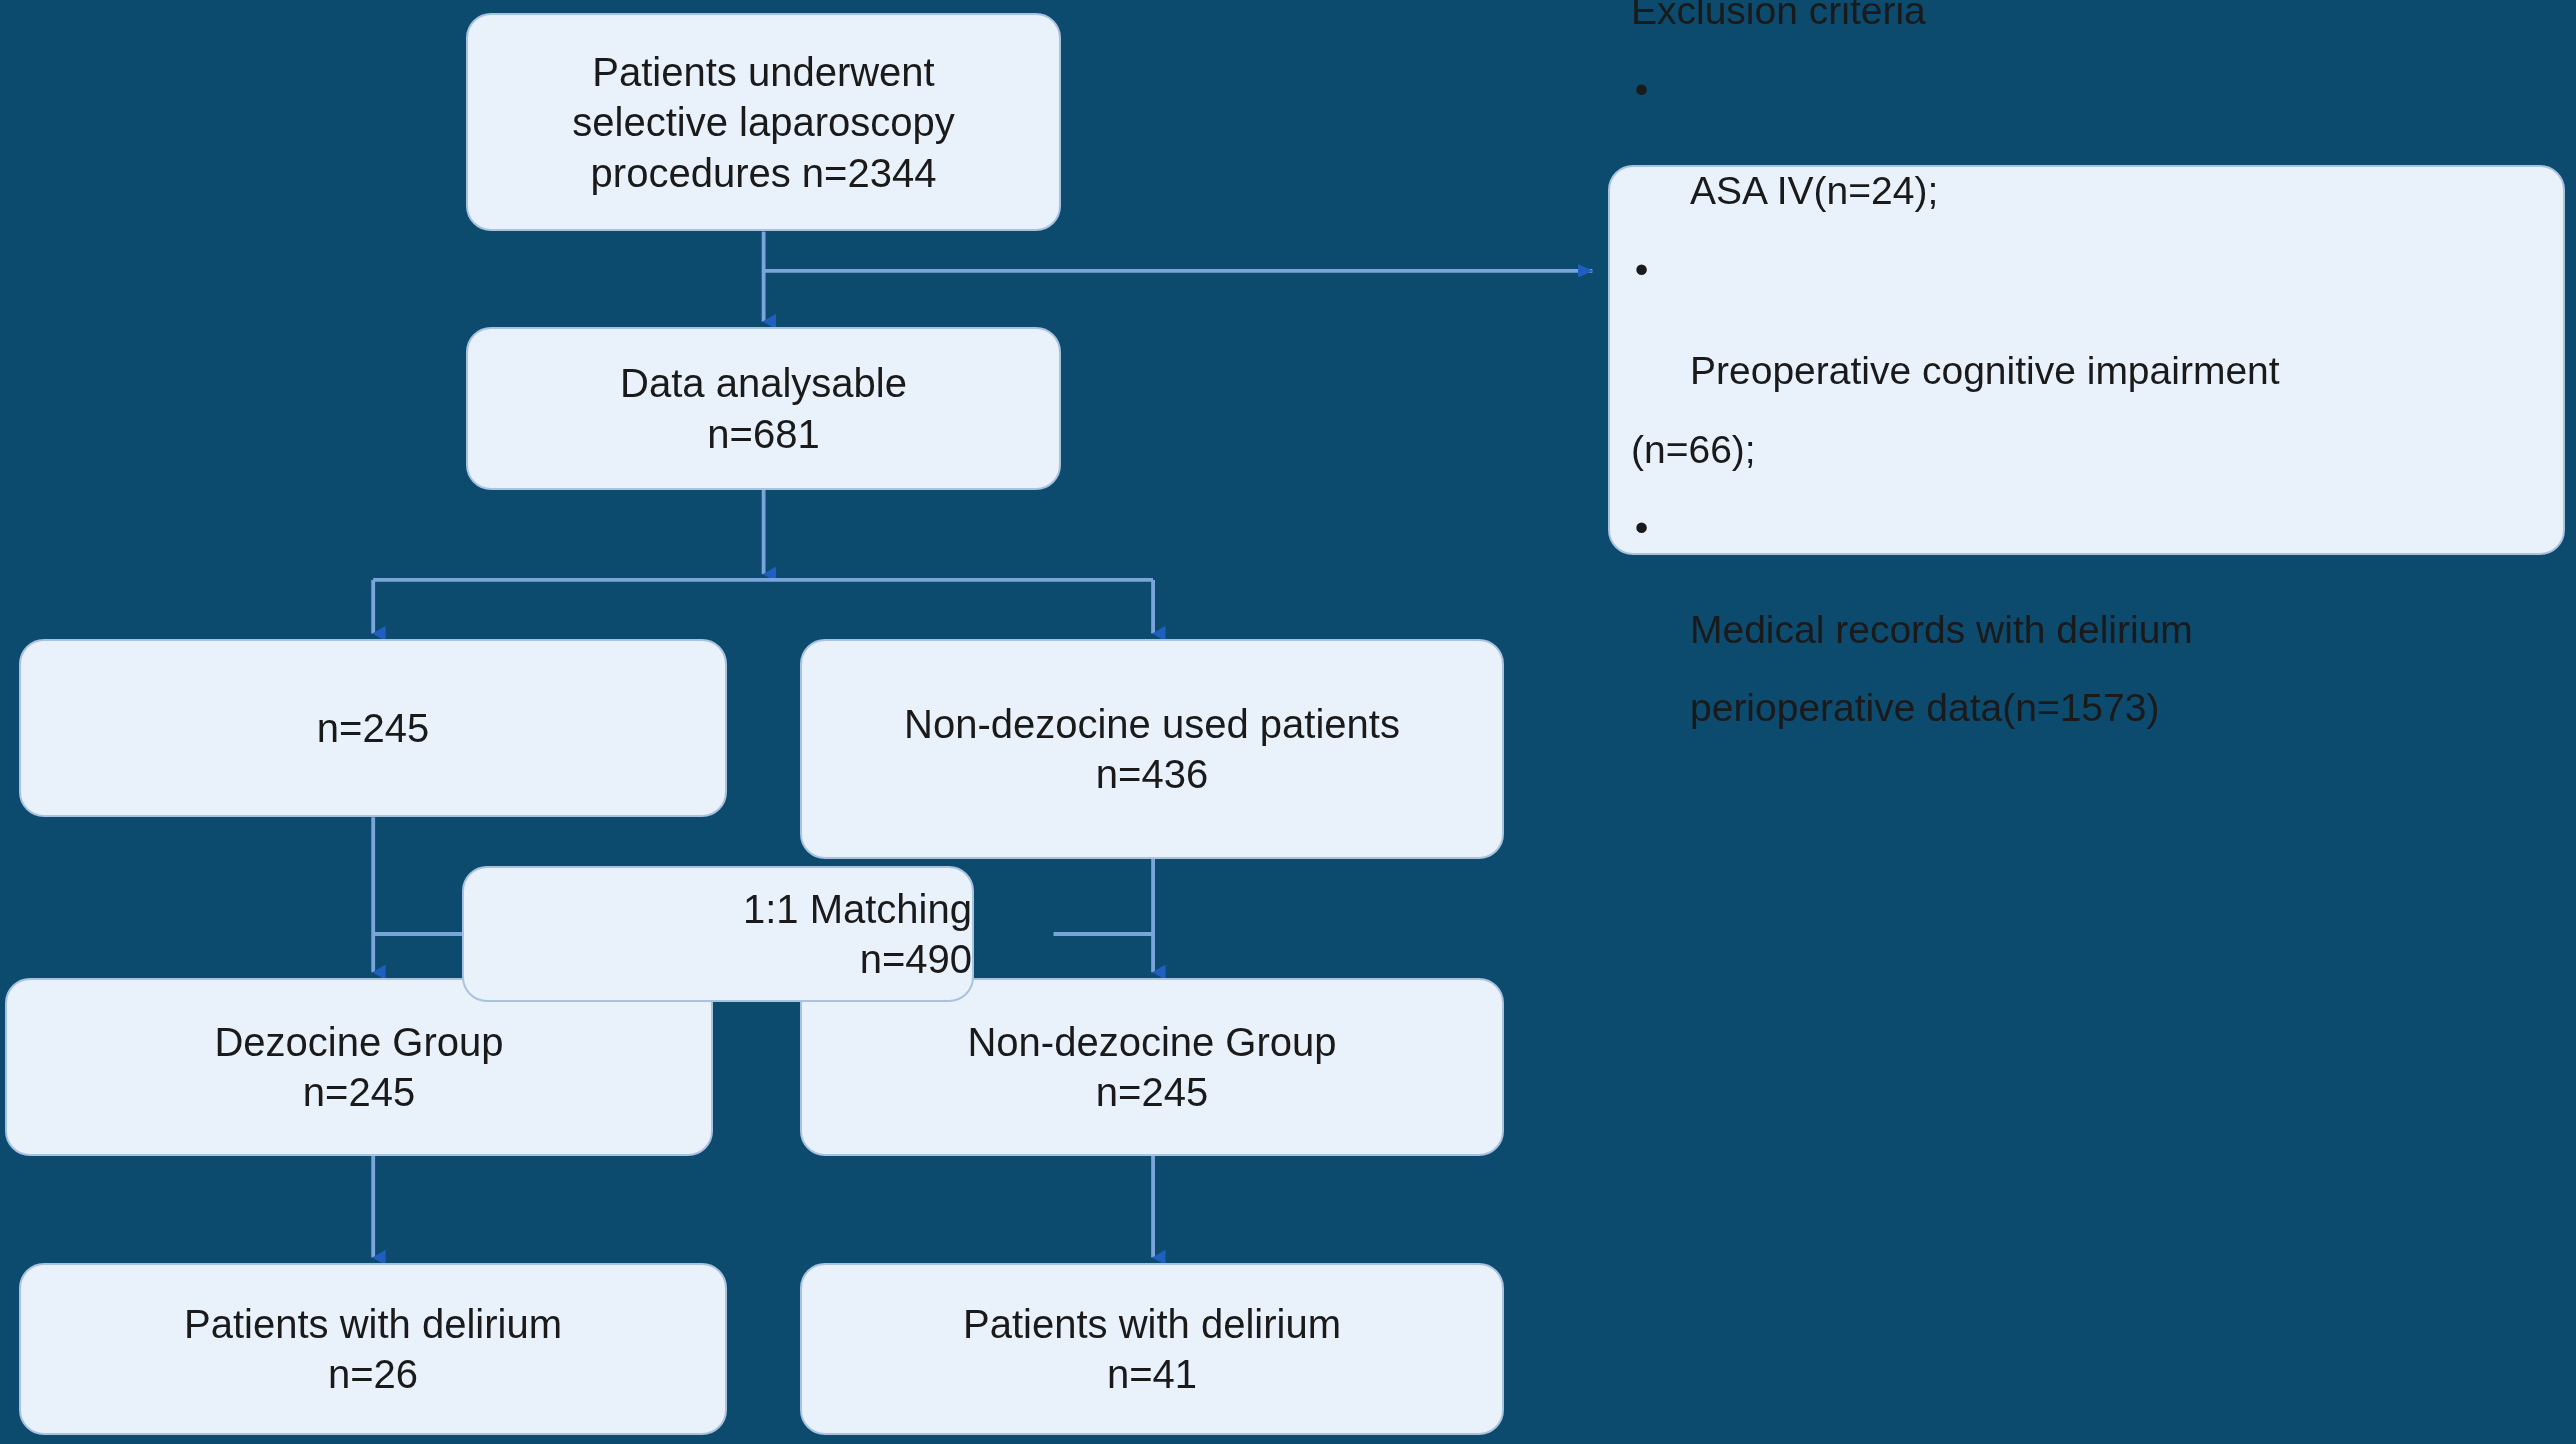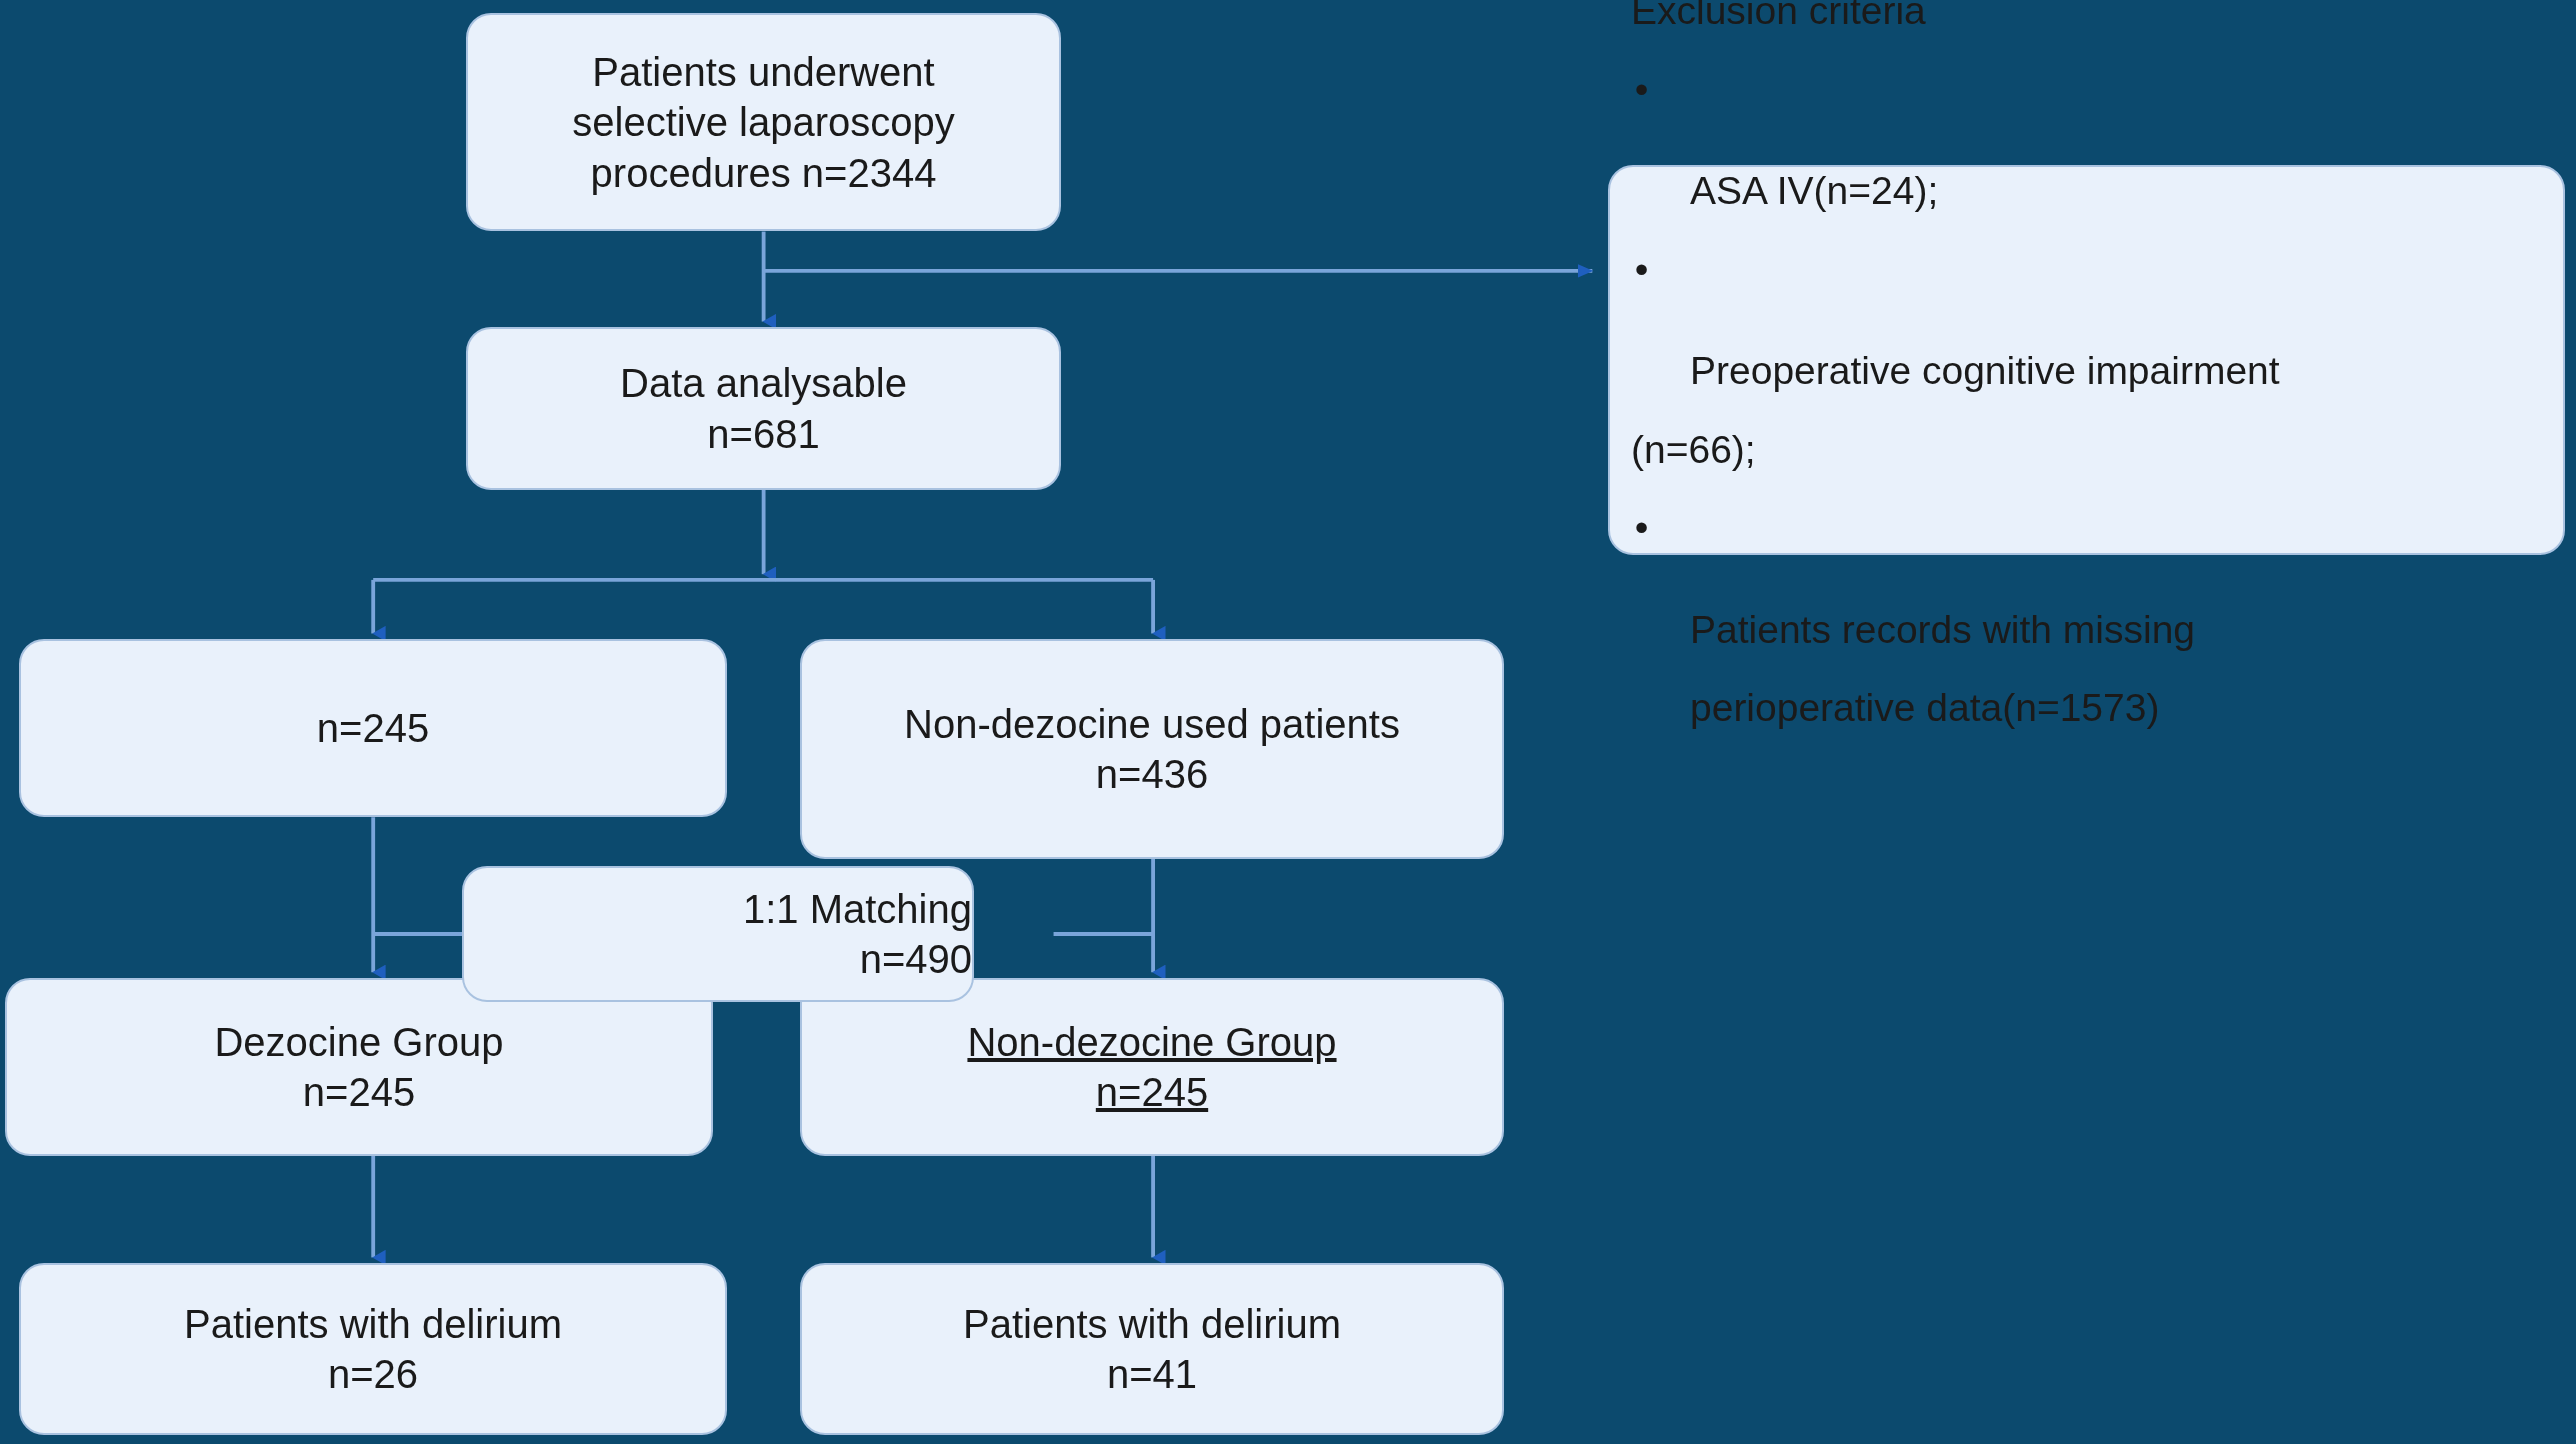--- a/index.html
+++ b/index.html
@@ -43,21 +43,21 @@
   }
   .node .line {
     display: block;
   }
   
   #node-enrolled   { left: 466px;  top: 13.4px;   width: 595px; height: 218px; }
   #node-analysable { left: 466px;  top: 327px;  width: 595px; height: 163px; }
   #node-dez-used   { left: 19px;   top: 639px;  width: 708px; height: 178px; }
   #node-nondez-used{ left: 800px;  top: 639px;  width: 704px; height: 220px; }
   #node-dez-group  { left: 5px;   top: 978px; width: 708px; height: 178px; }
-  #node-nondez-group{left: 800px;  top: 978px; width: 704px; height: 178px; text-decoration: underline; }
+  #node-nondez-group{left: 800px;  top: 978px; width: 704px; height: 178px; }
   #node-dez-del    { left: 19px;   top: 1263px; width: 708px; height: 172px; }
   #node-nondez-del { left: 800px;  top: 1263px; width: 704px; height: 172px; }
   #node-matching   { left: 462px;  top: 866px;  width: 512px; height: 136px; z-index: 7; align-items: flex-end; }
 
   
   #node-exclusion {
     left: 1608px;
     top: 165px;
     width: 957px;
     height: 390px;
@@ -191,19 +191,19 @@
     </span>
 
     <span class="excl-item">
       <span class="bullet">•</span>
       <span>Preoperative cognitive impairment</span>
     </span>
     <span class="excl-cont">(n=66);</span>
 
     <span class="excl-item">
       <span class="bullet">•</span>
-      <span>Patients records with missing</span>
+      <span>Medical records with delirium</span>
     </span>
     <span class="excl-item">perioperative data(n=1573)</span>
   </div>
 
 </div>
 
 
 </body></html>

